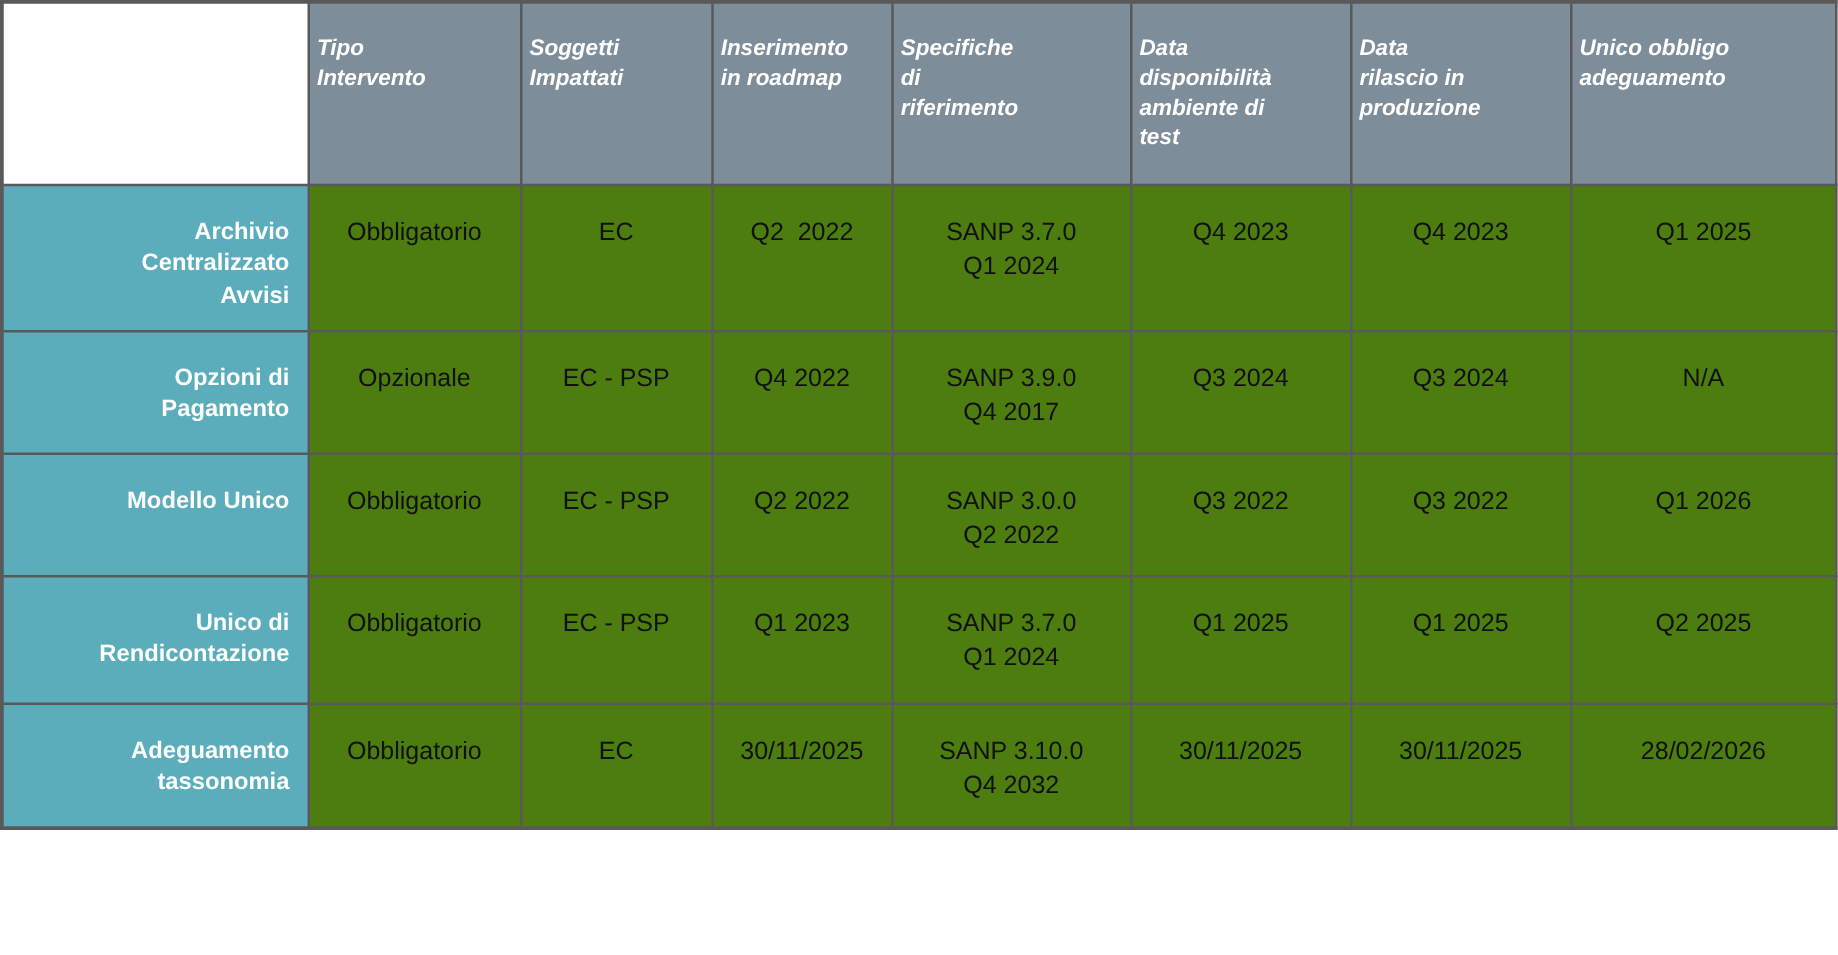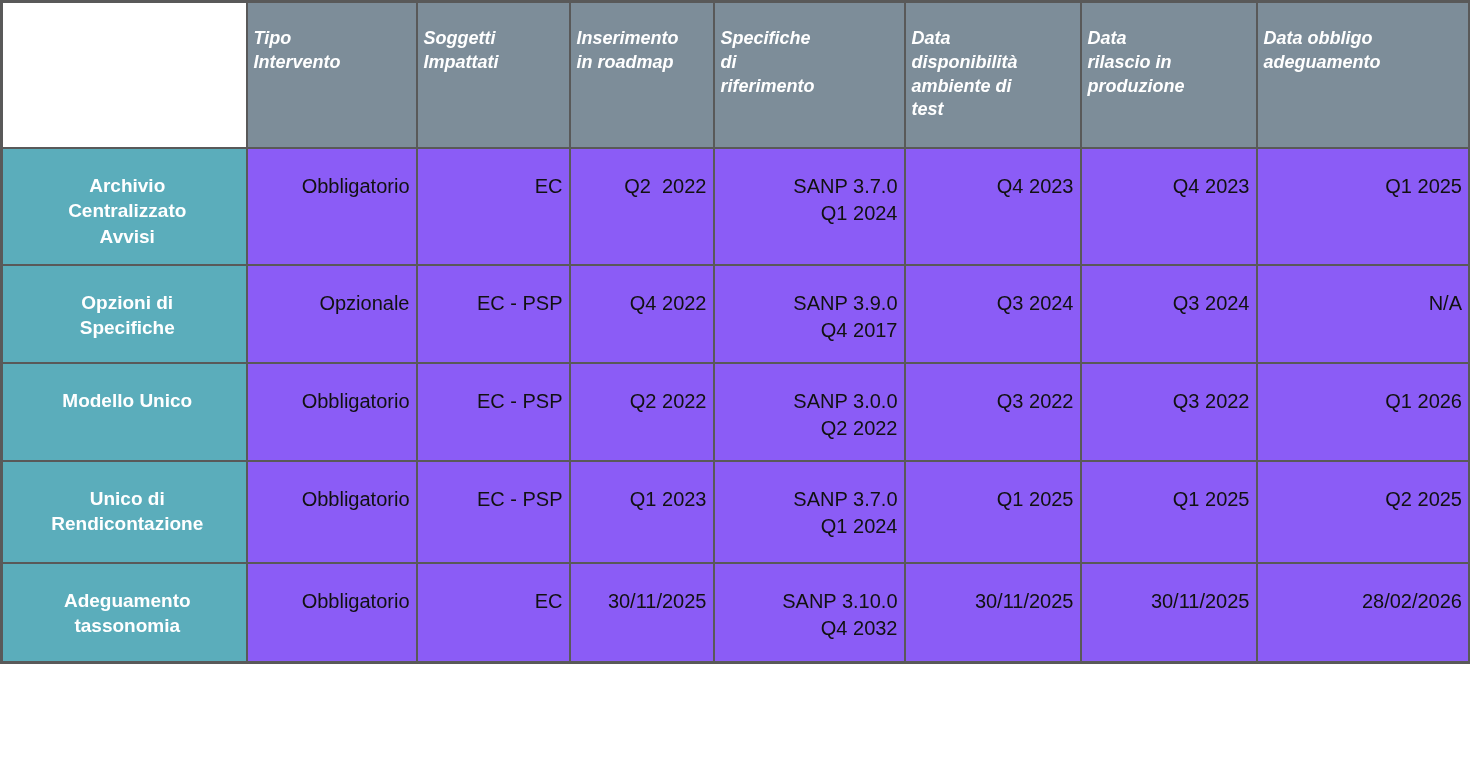--- a/index.html
+++ b/index.html
@@ -43,30 +43,30 @@
     background: #ffffff;
   }
   
   tbody th.rowhead {
     background: #5badbb;
     color: #ffffff;
     font-weight: 700;
     font-style: normal;
     font-size: 19px;
     line-height: 1.35;
-    text-align: center;
+    text-align: right;
     padding: 24px 14px 0 20px;
   }
   
   tbody td {
-    background: #8b5cf6;
+    background: #4d7c0f;
     color: #111111;
     font-size: 20px;
     line-height: 1.35;
-    text-align: right;
+    text-align: center;
     padding: 24px 6px 0 6px;
   }
   tbody tr:nth-child(1) { height: 117px; }
   tbody tr:nth-child(2) { height: 98px; }
   tbody tr:nth-child(3) { height: 98px; }
   tbody tr:nth-child(4) { height: 102px; }
   tbody tr:nth-child(5) { height: 100px; }
   tbody tr:nth-child(6) { height: 106px; }
 </style>
 </head>
@@ -96,41 +96,41 @@
           <th>Specifiche
 di
 riferimento</th>
           <th>Data
 disponibilità
 ambiente di
 test</th>
           <th>Data
 rilascio in
 produzione</th>
-          <th>Data obbligo
+          <th>Unico obbligo
 adeguamento</th>
         </tr>
     </thead>
     <tbody>
         <tr>
           <th class="rowhead">Archivio
 Centralizzato
 Avvisi</th>
           <td>Obbligatorio</td>
           <td>EC</td>
           <td>Q2  2022</td>
           <td>SANP 3.7.0
 Q1 2024</td>
           <td>Q4 2023</td>
           <td>Q4 2023</td>
           <td>Q1 2025</td>
         </tr>
         <tr>
           <th class="rowhead">Opzioni di
-Specifiche</th>
+Pagamento</th>
           <td>Opzionale</td>
           <td>EC - PSP</td>
           <td>Q4 2022</td>
           <td>SANP 3.9.0
 Q4 2017</td>
           <td>Q3 2024</td>
           <td>Q3 2024</td>
           <td>N/A</td>
         </tr>
         <tr>

